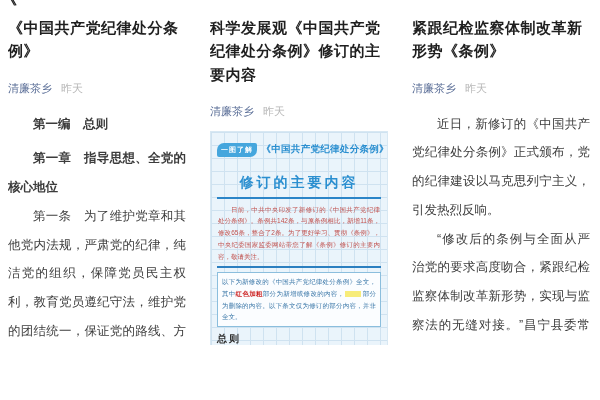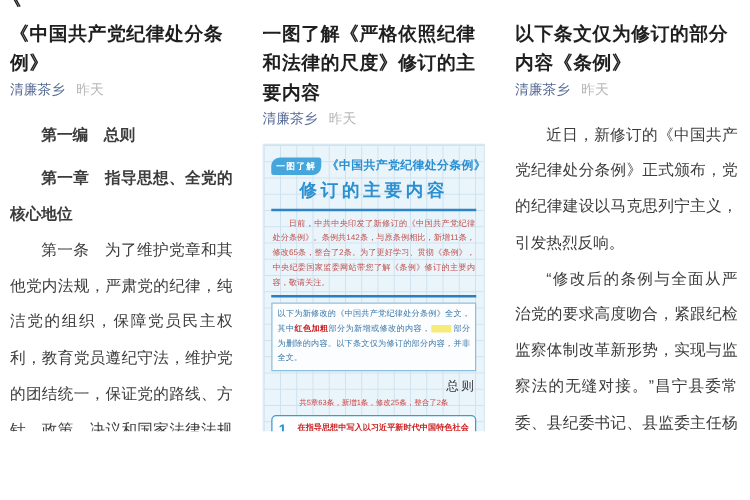--- a/index.html
+++ b/index.html
@@ -7,21 +7,21 @@
     width:600px;height:400px;overflow:hidden;background:#ffffff;
     font-family:"Liberation Sans","DejaVu Sans",sans-serif;
     -webkit-font-smoothing:antialiased;
   }
   .page{display:flex;padding:0 8px;gap:24px;position:relative;width:584px;height:345px;overflow:hidden;}
   .col{flex:0 0 178px;width:178px;overflow:hidden;}
 
   .stub{position:absolute;top:-10px;left:2px;font-size:15px;font-weight:bold;color:#222;}
 
   .title{font-size:15px;font-weight:bold;color:#1f1f1f;line-height:1.55;margin:16px 0 0;letter-spacing:.5px;}
-  .byline{margin-top:4px;font-size:11px;line-height:1;}
+  .byline{margin-top:20px;font-size:11px;line-height:1;}
   .author{color:#576b95;margin-right:9px;}
   .time{color:#b7b7b7;}
 
   .content{margin-top:16px;font-size:12.5px;color:#3c3c3c;line-height:2.3;text-align:justify;}
   .content p{margin:0;text-indent:2em;}
   .content p.heading{font-weight:bold;margin-top:6px;}
   .content p.heading + p.heading{margin-top:6px;}
 
   
   .infographic{
@@ -31,28 +31,28 @@
                      linear-gradient(90deg,#cfe2f0 1px,transparent 1px);
     background-size:13px 13px;
     border:1px solid #d8e8f3;
     padding:5px 6px;
   }
   .ig-header{border-bottom:2px solid #2b85c8;padding:3px 0 5px;text-align:center;}
   .ig-header-line1{white-space:nowrap;}
   .badge{display:inline-block;background:#45a6dd;color:#fff;font-size:7px;font-weight:bold;
          padding:2px 4px;border-radius:7px 2px 7px 2px;vertical-align:middle;letter-spacing:1px;}
   .ig-t1{color:#2b8fd0;font-weight:bold;font-size:9.5px;vertical-align:middle;letter-spacing:.3px;}
-  .ig-t2{color:#2b8fd0;font-weight:bold;font-size:14px;letter-spacing:3px;margin-top:2px;}
+  .ig-t2{color:#2b8fd0;font-weight:bold;font-size:14px;letter-spacing:3px;margin-top:16px;}
   .ig-intro{font-size:6.5px;color:#c0504d;line-height:1.8;text-align:justify;text-indent:2em;margin:5px 1px 4px;}
   .ig-divider{height:2px;background:#2b7fc0;margin:2px 0 4px;}
   .ig-notice{border:1px solid #8bbedd;background:#fbfdff;font-size:6.5px;color:#3a77a8;
              line-height:1.8;padding:3px 4px;text-align:justify;}
   .red-bold{color:#cc2222;font-weight:bold;}
   .hl-swatch{display:inline-block;width:16px;height:6px;background:#f7ec7a;vertical-align:middle;margin:0 1px;}
-  .ig-section-title{text-align:right;font-weight:normal;color:#2f2f2f;font-size:10px;margin-top:5px;letter-spacing:2px;}
+  .ig-section-title{text-align:left;font-weight:bold;color:#2f2f2f;font-size:10px;margin-top:5px;letter-spacing:2px;}
   .ig-stats{text-align:center;color:#cc4444;font-size:6px;margin:2px 0 5px;}
   .ig-item{border:1.5px solid #3d9ad6;border-radius:4px;background:#fdfeff;display:flex;
            padding:4px 5px;gap:5px;margin-bottom:5px;align-items:flex-start;}
   .ig-item-num{color:#2b8fd0;font-weight:bold;font-size:11px;flex:0 0 10px;line-height:1;margin-top:2px;}
   .ig-item-text{font-size:6.5px;font-weight:bold;color:#cc2222;line-height:1.75;text-align:justify;}
   .green{color:#2e9e5b;}
   .ig-compare{display:flex;gap:5px;}
   .ig-box{flex:1;font-size:6px;line-height:1.85;padding:4px;text-align:justify;box-sizing:border-box;}
   .ig-box-left{background:#fcf3e6;color:#cc3333;font-weight:bold;}
   .ig-box-right{background:#d8eaf6;color:#2e78b0;}
@@ -72,21 +72,21 @@
     </div>
     <div class="content">
       <p class="heading">第一编　总则</p>
       <p class="heading">第一章　指导思想、全党的核心地位</p>
       <p>第一条　为了维护党章和其他党内法规，严肃党的纪律，纯洁党的组织，保障党员民主权利，教育党员遵纪守法，维护党的团结统一，保证党的路线、方针、政策、决议和国家法律法规的贯彻执行，根据《中国共产党章程》，制定本条例。</p>
 
     </div>
   </article>
 
   <article class="col">
-    <h1 class="title">一图了解《严格依照纪律和法律的尺度》修订的主要内容</h1>
+    <h1 class="title">科学发展观《中国共产党纪律处分条例》修订的主要内容</h1>
     <div class="byline">
       <span class="author">清廉茶乡</span><span class="time">昨天</span>
     </div>
 
     <div class="infographic">
       <div class="ig-header">
         <div class="ig-header-line1">
           <span class="badge">一图了解</span>
           <span class="ig-t1">《中国共产党纪律处分条例》</span>
         </div>
@@ -114,21 +114,21 @@
           <span class="dark-label">第二条</span><span>　党的纪律建设必须坚持以马克思列宁主义、毛泽东思想、邓小平理论、“三个代表”重要思想、科学发展观、习近平新时代中国特色社会主义思想为指导，坚持和加强党的全面领导，坚决维护习近平总书记党中央的核心、全党的核心地位，坚决维护党中央权威和集中统一领导，贯彻新时代党的建设总要求和全面从严治党战略部署，全面加强党的纪律建设。</span>
         </div>
         <div class="ig-box ig-box-right">
           <span>第二条</span><span>　党的纪律建设以马克思列宁主义、毛泽东思想、邓小平理论、“三个代表”重要思想、科学发展观为指导，</span>
         </div>
       </div>
     </div>
   </article>
 
   <article class="col">
-    <h1 class="title">以下条文仅为修订的部分内容《条例》</h1>
+    <h1 class="title">紧跟纪检监察体制改革新形势《条例》</h1>
     <div class="byline">
       <span class="author">清廉茶乡</span><span class="time">昨天</span>
     </div>
     <div class="content">
       <p>近日，新修订的《中国共产党纪律处分条例》正式颁布，党的纪律建设以马克思列宁主义，引发热烈反响。</p>
       <p>“修改后的条例与全面从严治党的要求高度吻合，紧跟纪检监察体制改革新形势，实现与监察法的无缝对接。”昌宁县委常委、县纪委书记、县监委主任杨君辉说，“学习和贯彻新条例是纪检监察机关今后一段时间的重要任务，要在学懂弄通基础上把执纪和执法贯通起来，严格依照纪律和法律的尺度，坚持纪严于法、纪法协同，强化日常管理和监督，抓早抓小、防微杜渐，充分发挥纪律建设标本兼治的利器作用，让纪律真正转化为党员干部的日常习惯和自觉遵循，推动全面从严治党向纵深发展。”</p>
 
     </div>
   </article>
 

